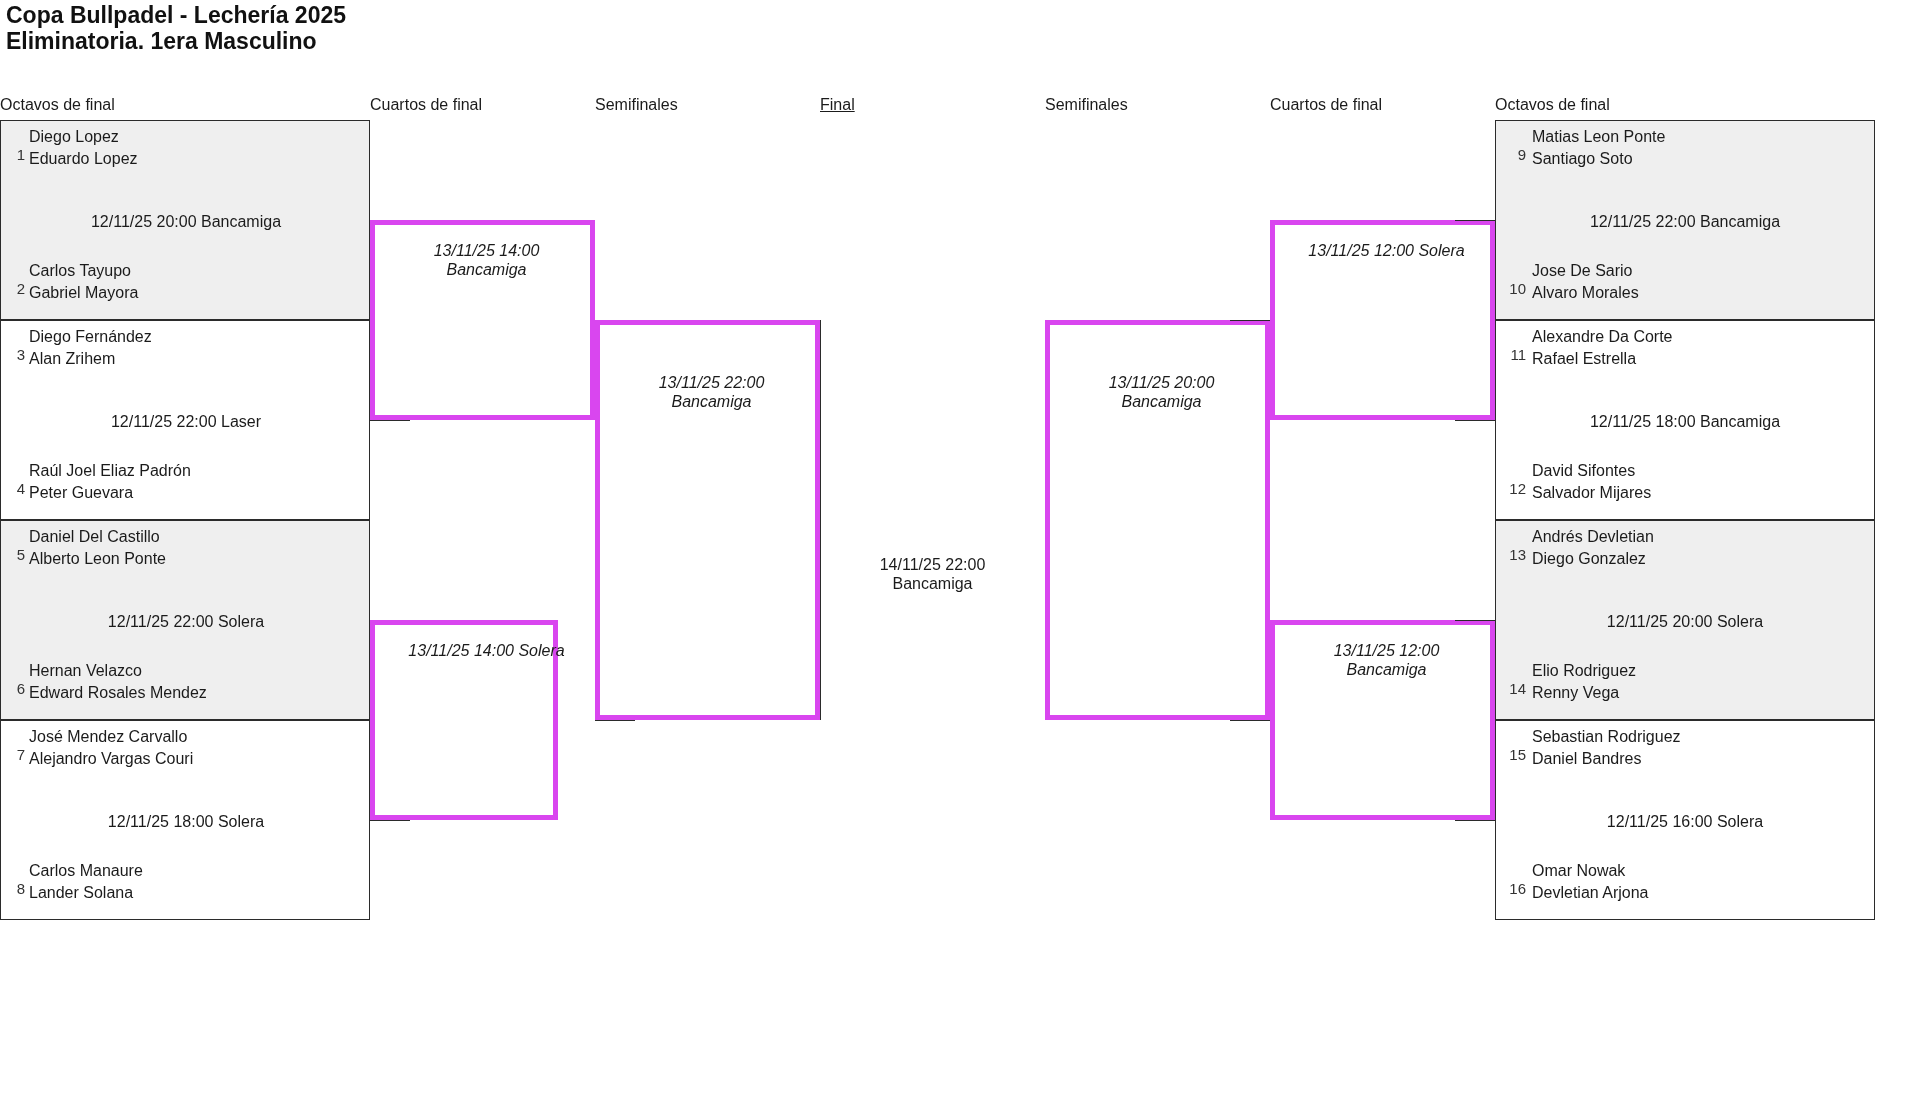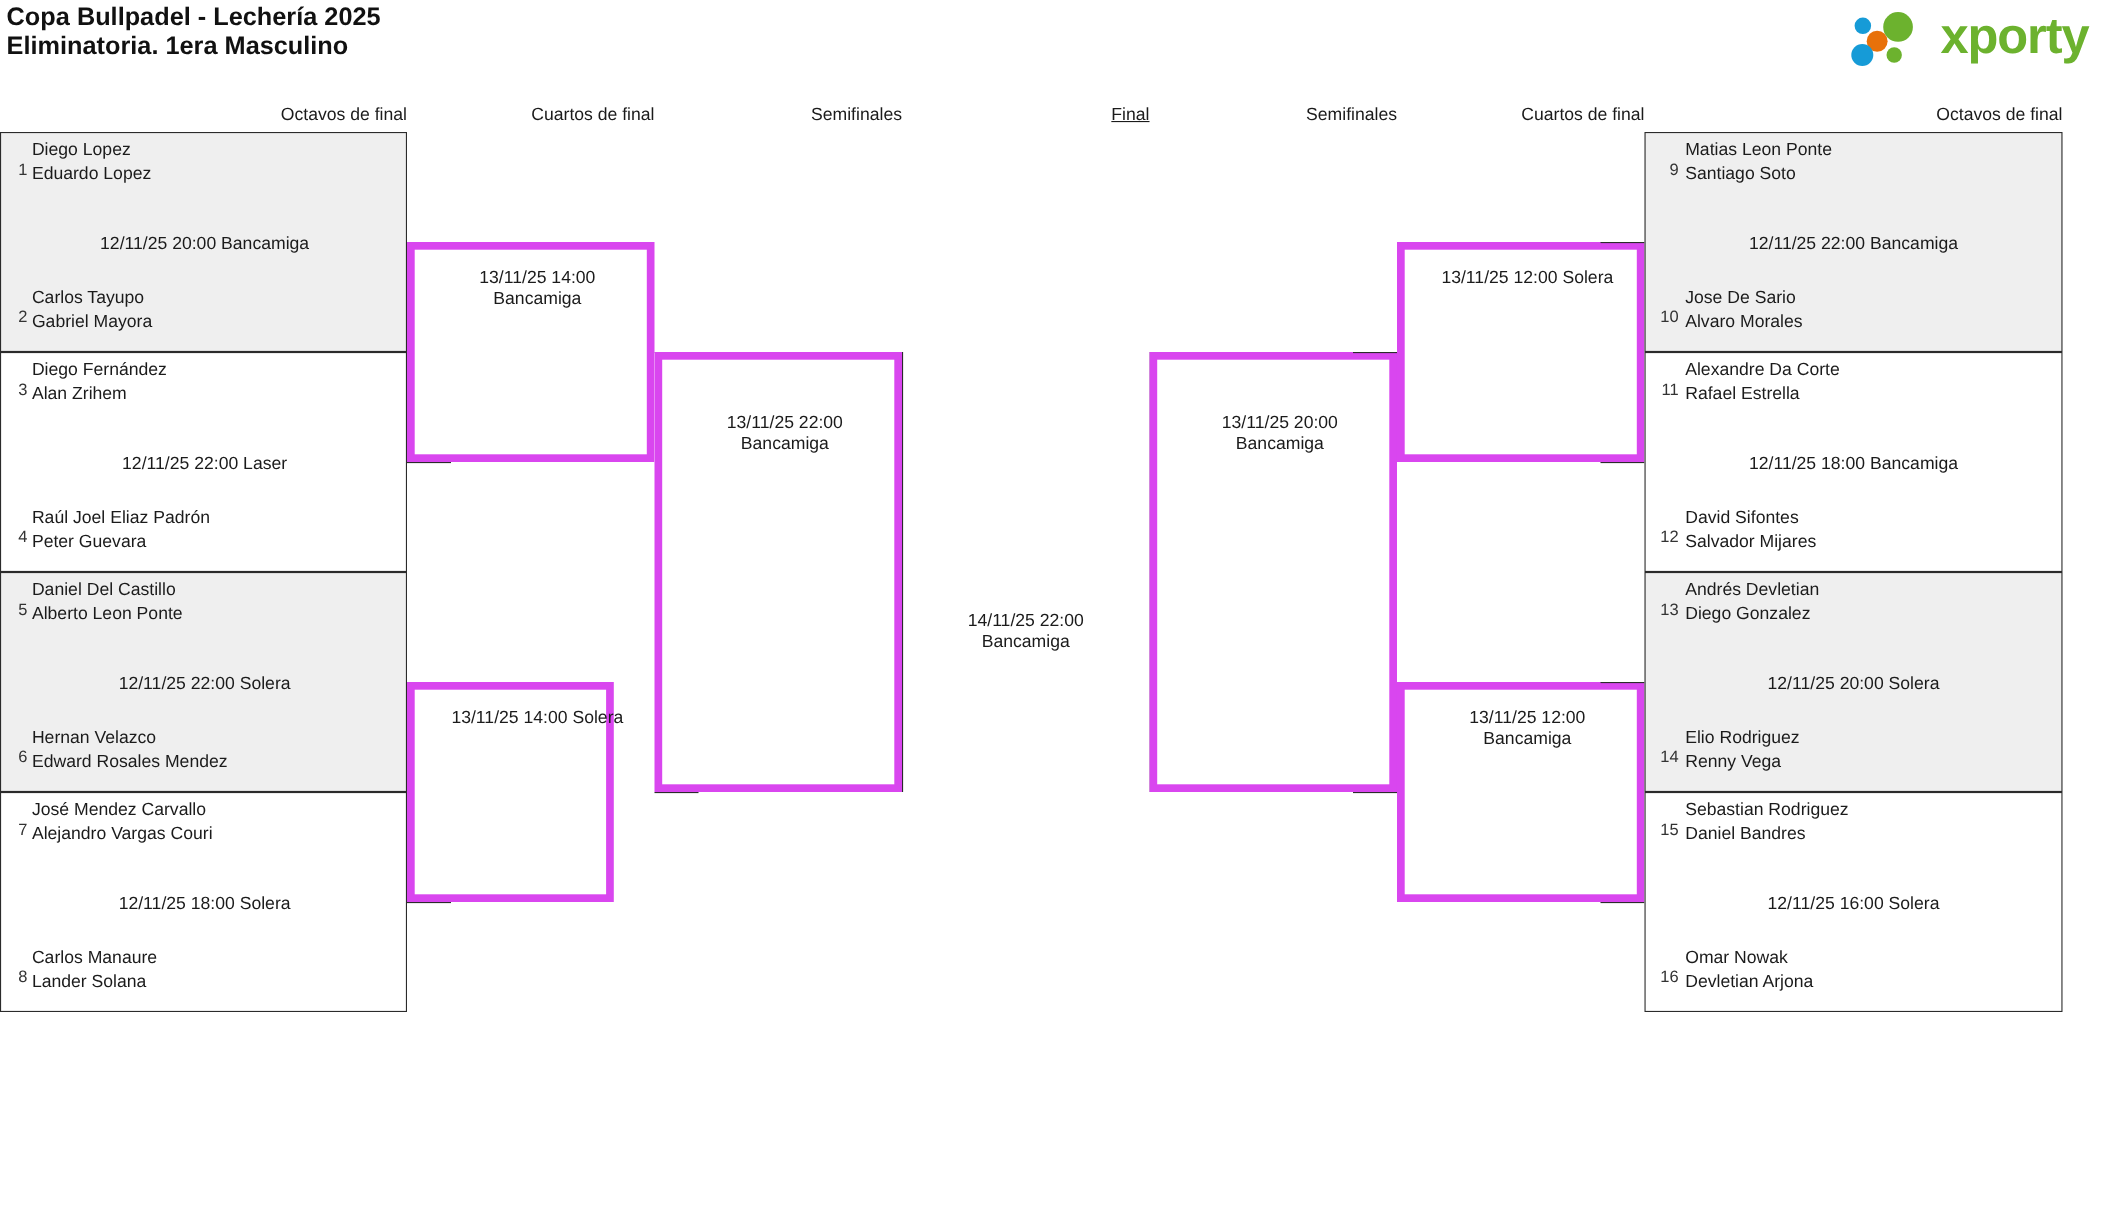--- a/index.html
+++ b/index.html
@@ -13,56 +13,46 @@
   
   .title{position:absolute;left:6px;top:2px;font-size:23px;line-height:26px;font-weight:600;color:#111;}
   .title div{white-space:nowrap;}
 
   .logo{position:absolute;right:16px;top:6px;height:56px;width:250px;}
   .logo-mark{position:absolute;left:28px;top:4px;width:80px;height:50px;}
   .logo-dot{position:absolute;border-radius:50%;}
   .logo-word{position:absolute;left:110px;top:-2px;font-size:46px;font-weight:700;letter-spacing:-1px;line-height:56px;}
 
   
-  .rh{position:absolute;top:96px;font-size:16px;text-align:right;color:#1b1b1b;white-space:nowrap;}
+  .rh{position:absolute;top:96px;font-size:16px;text-align:left;color:#1b1b1b;white-space:nowrap;}
   .match{position:absolute;box-sizing:border-box;border:1px solid #2b2b2b;}
   .match.shade{background:#efefef;}
   .match.plain{background:#ffffff;}
 
   .seed{position:absolute;font-size:15px;color:#333;width:26px;text-align:right;}
   .team{position:absolute;font-size:16px;line-height:19px;color:#1b1b1b;white-space:nowrap;}
 
   .minfo{position:absolute;font-size:16px;line-height:19px;text-align:center;color:#1b1b1b;}
 
-  .box{position:absolute;box-sizing:border-box;border:7px solid #d946ef;background:#fff;}
+  .box{position:absolute;box-sizing:border-box;border:5px solid #d946ef;background:#fff;font-style:italic;}
   .boxtext{position:absolute;font-size:16px;line-height:19px;text-align:center;color:#1b1b1b;}
 
   .stub{position:absolute;background:#2b2b2b;height:1px;}
   .vline{position:absolute;background:#2b2b2b;width:1px;}
 </style>
 </head>
 <body>
 
 <div id="root">
 
   <div class="title">
     <div>Copa Bullpadel - Lechería 2025</div>
     <div>Eliminatoria. 1era Masculino</div>
   </div>
 
-  <div class="logo">
-    <div class="logo-mark">
-      <span class="logo-dot" style="left:4px;top:6px;width:15px;height:15px;background:#169bd7;"></span>
-      <span class="logo-dot" style="left:15px;top:18px;width:19px;height:19px;background:#e8710a;"></span>
-      <span class="logo-dot" style="left:1px;top:30px;width:20px;height:20px;background:#169bd7;"></span>
-      <span class="logo-dot" style="left:30px;top:1px;width:27px;height:27px;background:#6cb22e;"></span>
-      <span class="logo-dot" style="left:33px;top:33px;width:14px;height:14px;background:#6cb22e;"></span>
-    </div>
-    <div class="logo-word" style="color:#6cb22e;">xporty</div>
-  </div>
 
   <div class="rh" style="left:0px;width:370px;">Octavos de final</div>
   <div class="rh" style="left:370px;width:225px;">Cuartos de final</div>
   <div class="rh" style="left:595px;width:225px;">Semifinales</div>
   <div class="rh" style="left:820px;width:225px;text-decoration:underline;">Final</div>
   <div class="rh" style="left:1045px;width:225px;">Semifinales</div>
   <div class="rh" style="left:1270px;width:225px;">Cuartos de final</div>
   <div class="rh" style="left:1495px;width:380px;">Octavos de final</div>
 
   <div class="match shade" style="left:0px;top:120px;width:370px;height:200px;">

